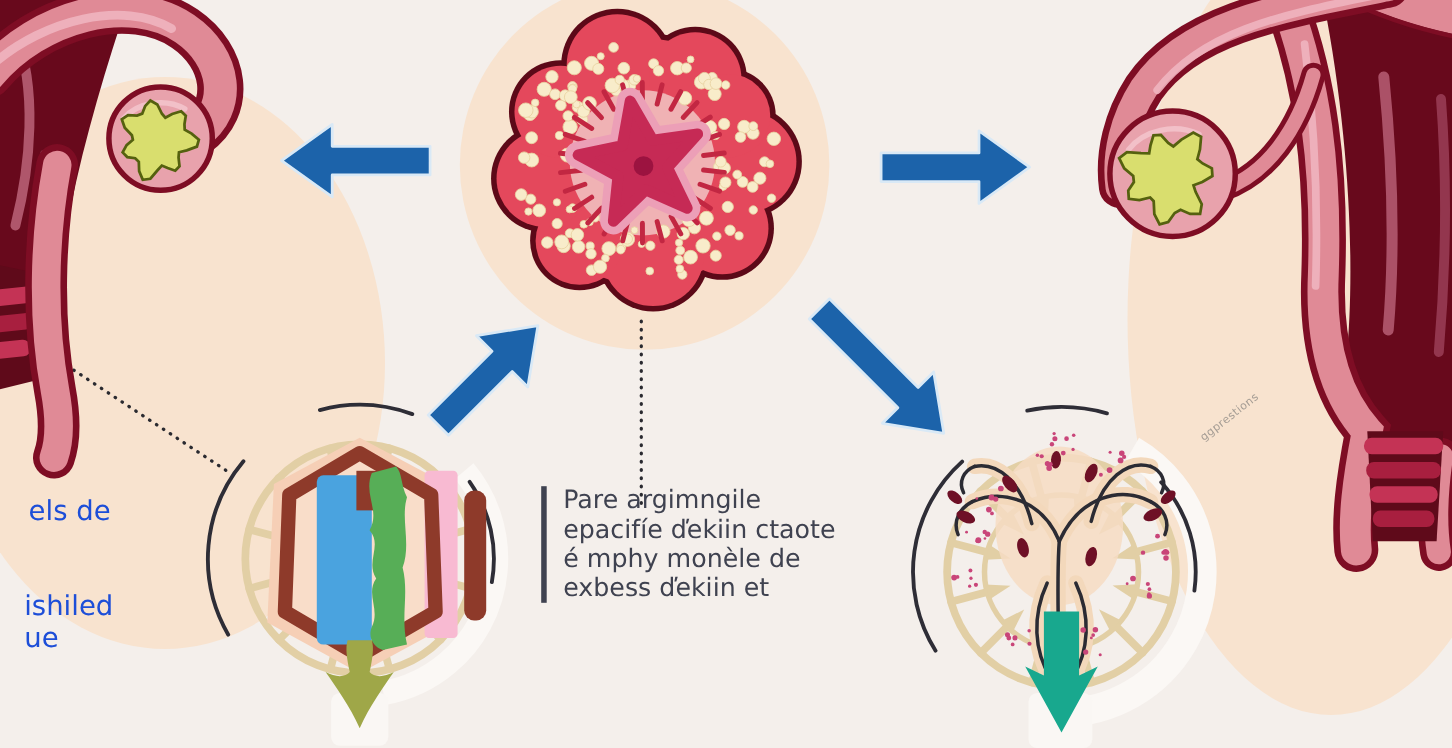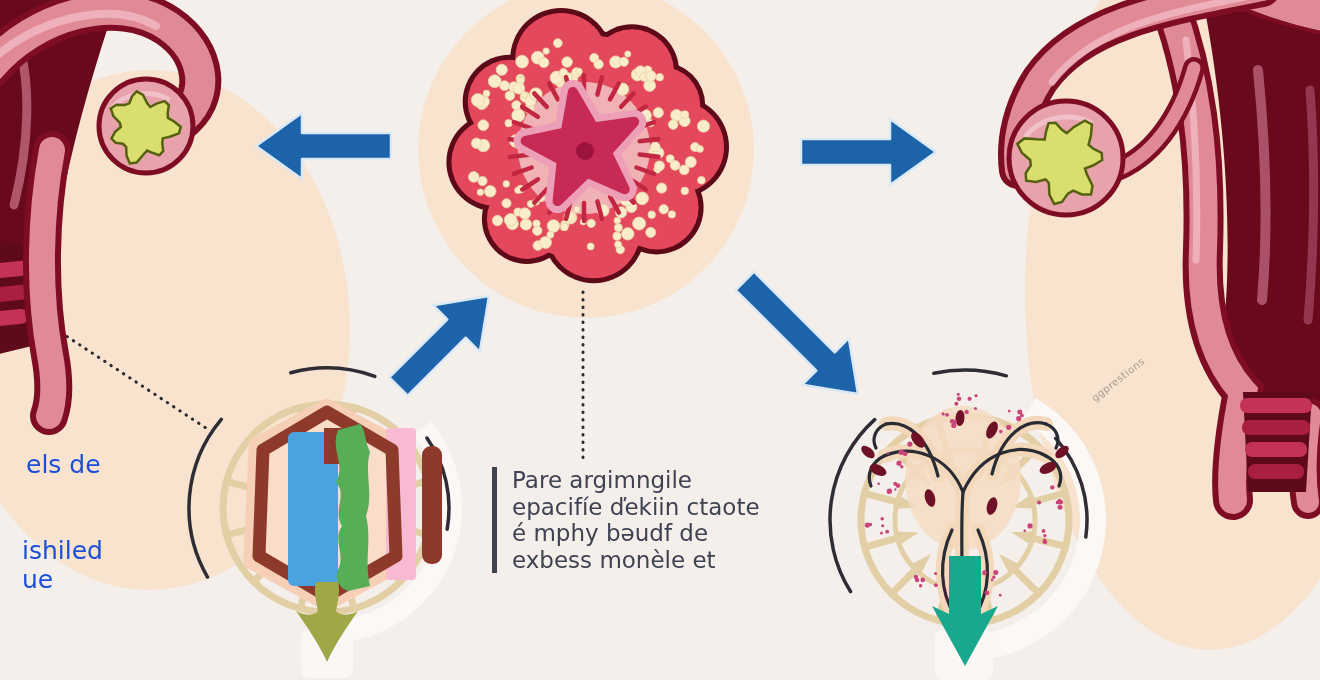--- a/index.html
+++ b/index.html
@@ -3,21 +3,21 @@
 <meta charset="utf-8">
 <style>
   html,body{margin:0;padding:0;background:#f4efeb;}
   .stage{position:relative;width:1320px;height:680px;overflow:hidden;background:#f4efeb;
          font-family:"DejaVu Sans",sans-serif;}
   .stage svg{position:absolute;left:0;top:0;}
   .label{position:absolute;font-size:25px;color:#1d4ed8;white-space:nowrap;margin-left:24px;}
   #label-1{left:2px;top:450px;}
   #label-2{left:-2px;top:536px;}
   #label-3{left:-2px;top:565px;}
-  .caption{position:absolute;left:492px;top:467px;border-left:5px solid #3f4250;
+  .caption{position:absolute;left:492px;top:442px;border-left:5px solid #3f4250;
            padding-left:15px;color:#3f4250;font-size:23px;line-height:26.5px;white-space:nowrap;}
   .watermark{position:absolute;left:1086px;top:374px;color:#a49c94;font-size:10px;
              letter-spacing:.5px;transform:rotate(-38deg);}
 </style>
 </head>
 <body>
 
 <div class="stage">
 
 <svg width="1320" height="680" viewBox="0 0 1320 680">
@@ -462,19 +462,19 @@
   </g>
 </svg>
 
 <div class="label" id="label-1">els de</div>
 <div class="label" id="label-2">ishiled</div>
 <div class="label" id="label-3">ue</div>
 
 <div class="caption">
   <div>Pare argimngile</div>
   <div>epacifíe ďekiin ctaote</div>
-  <div>é mphy bəudf de</div>
-  <div>exbess monèle et</div>
+  <div>é mphy monèle de</div>
+  <div>exbess ďekiin et</div>
 </div>
 
 <div class="watermark">ggprestions</div>
 
 </div>
 
 </body></html>

